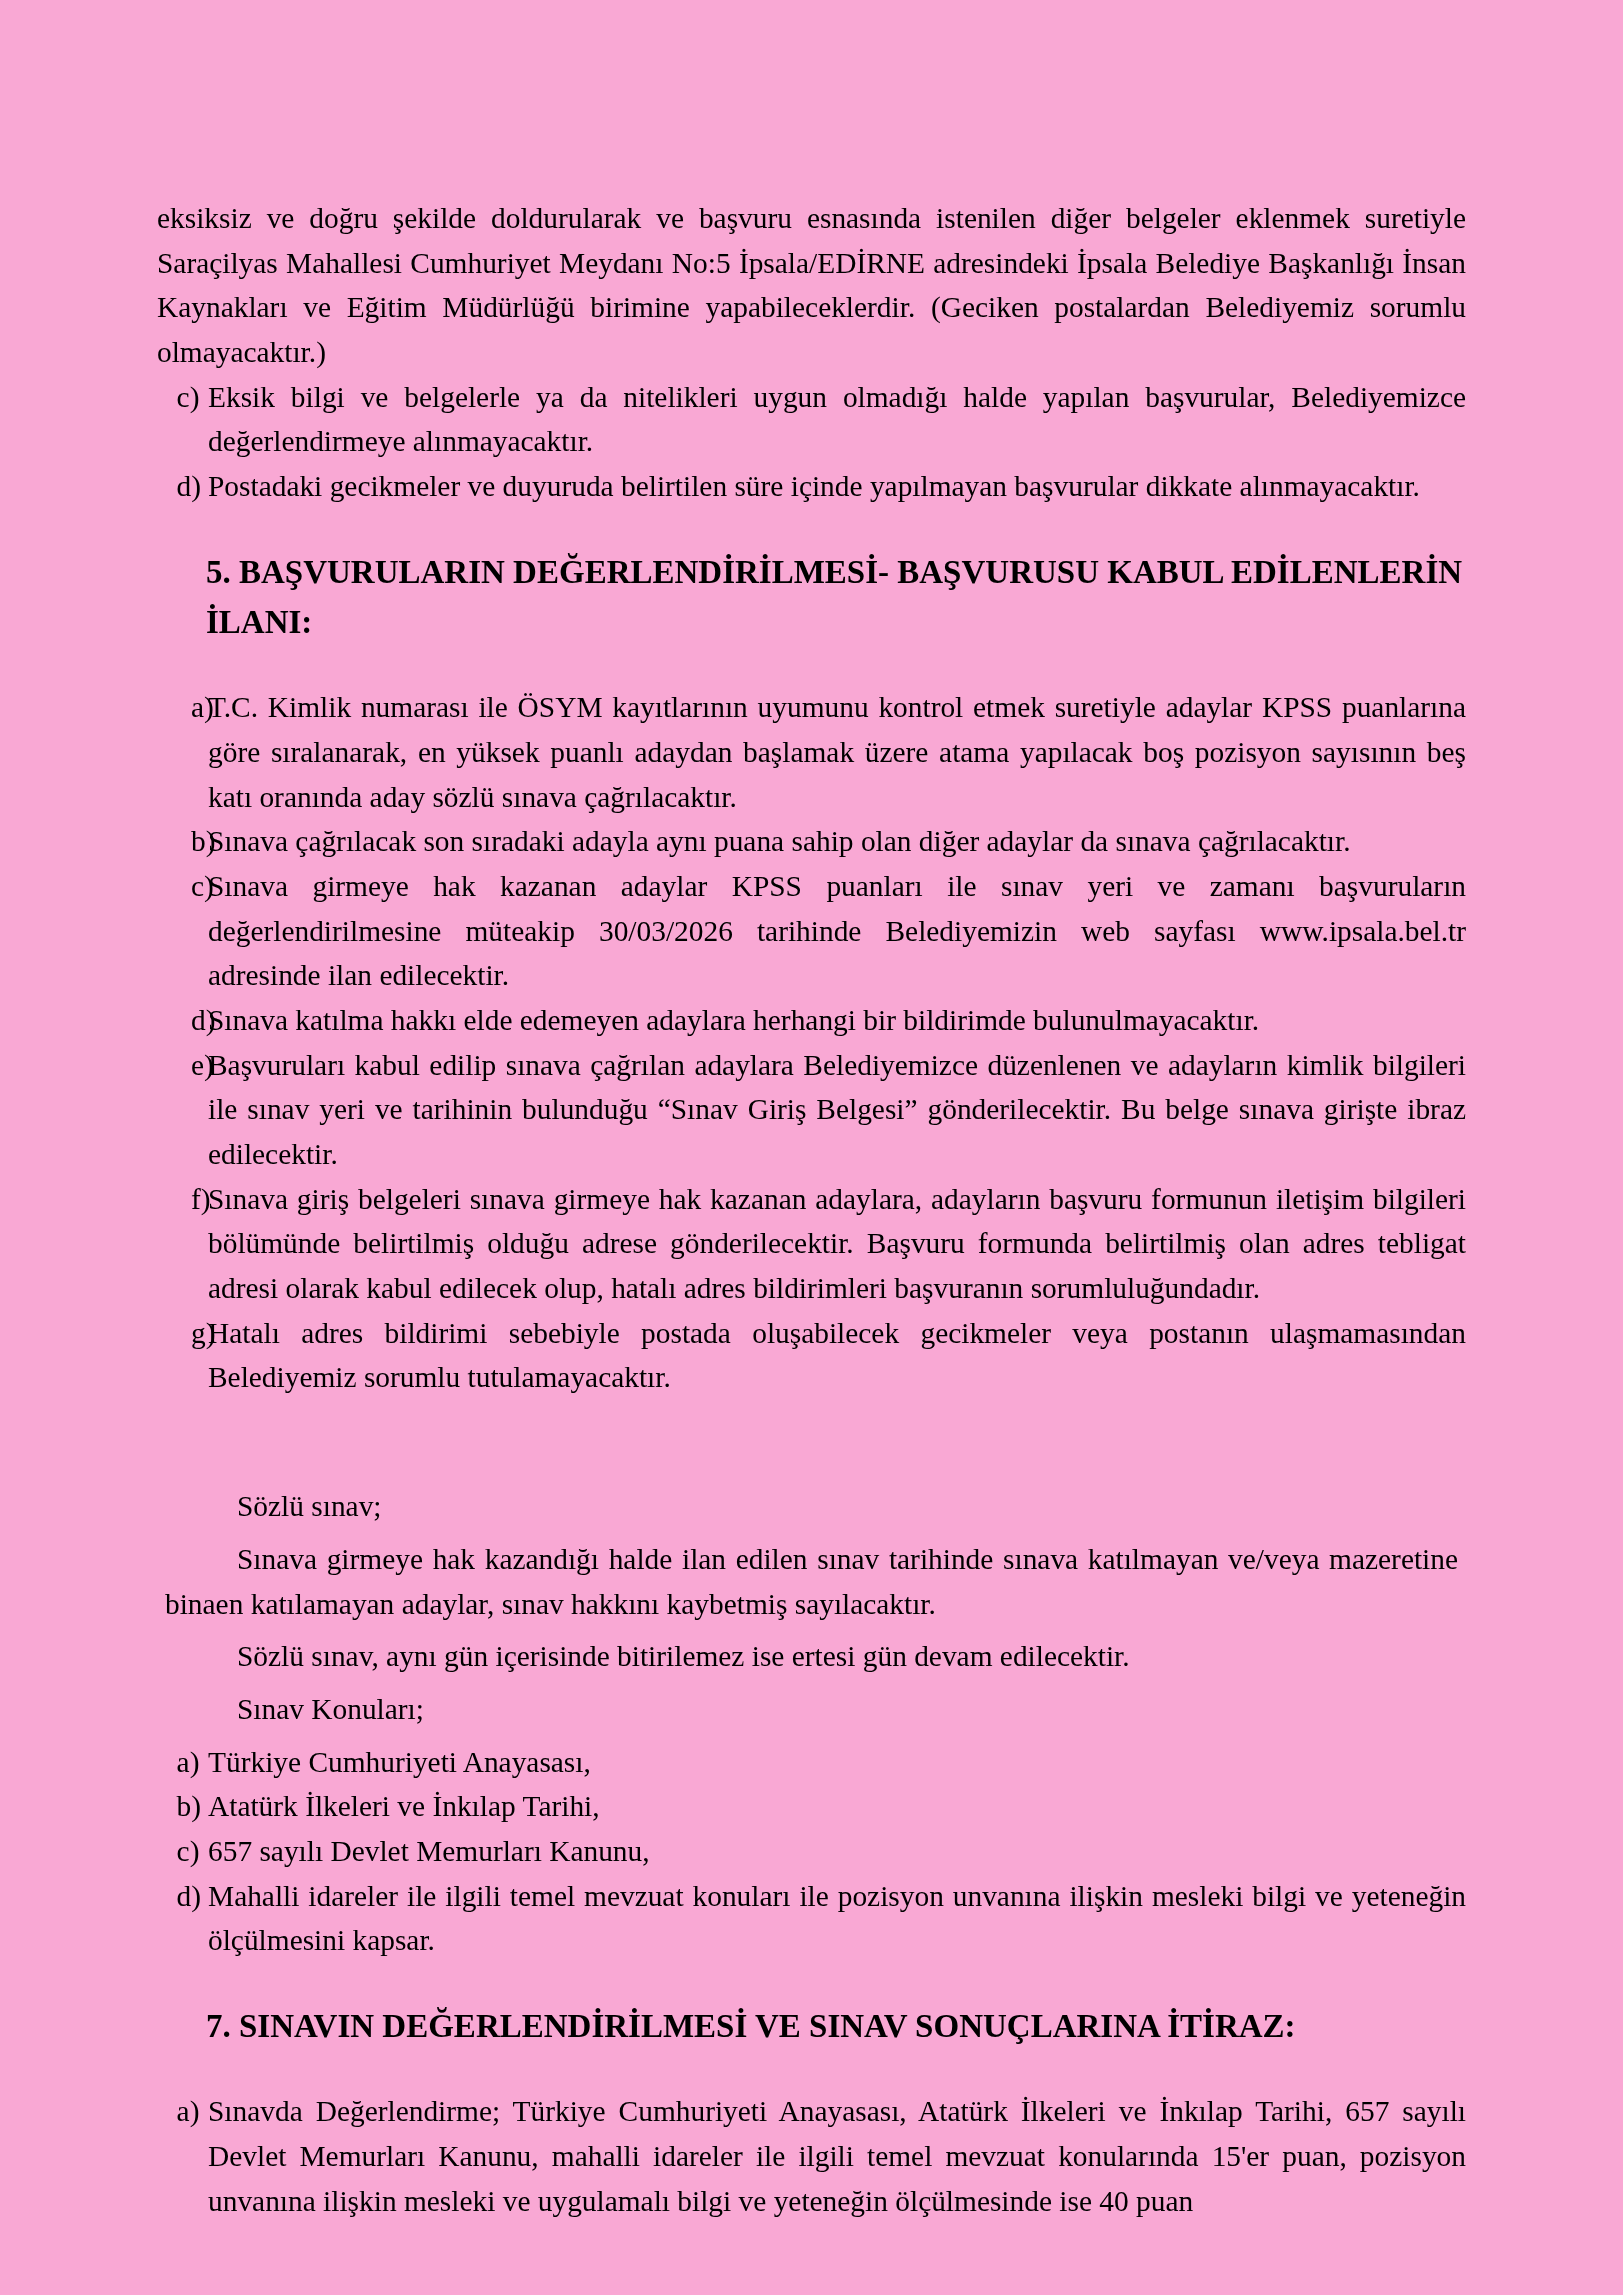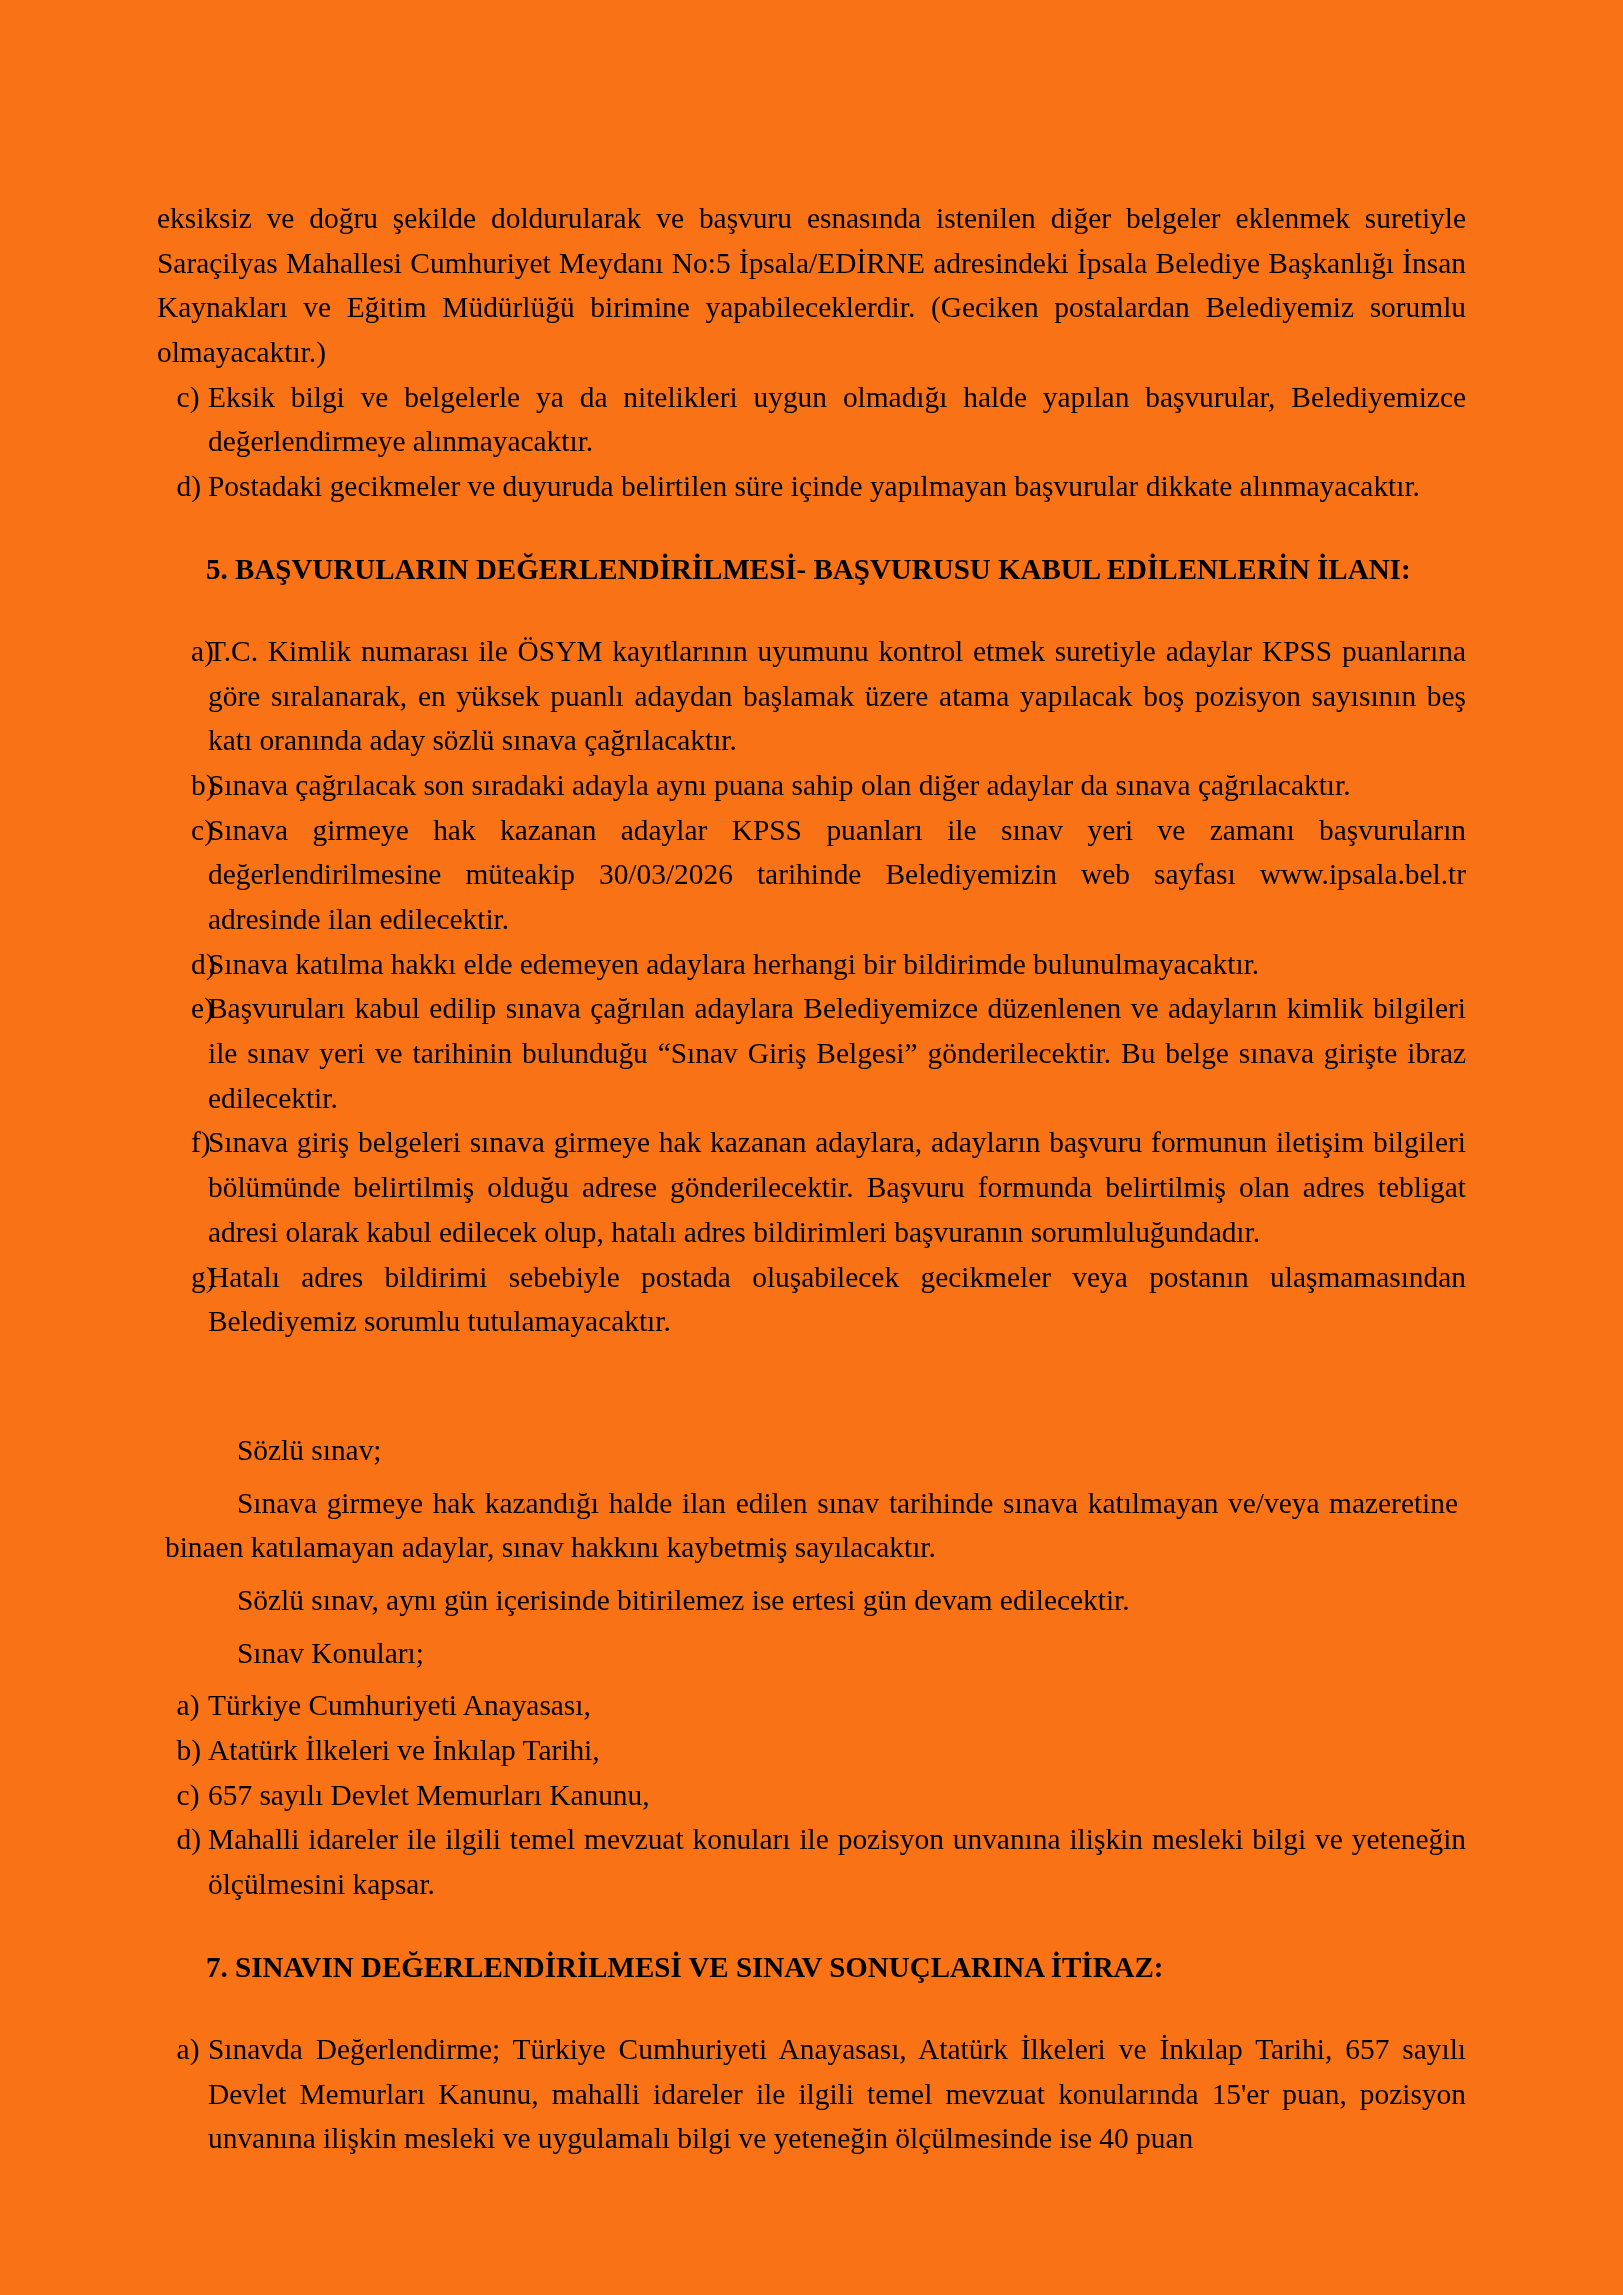--- a/index.html
+++ b/index.html
@@ -8,21 +8,21 @@
     background: #ffffff;
   }
   body {
     font-family: "Liberation Serif", "DejaVu Serif", serif;
     color: #000000;
   }
   .page {
     position: relative;
     width: 1623px;
     height: 2295px;
-    background: #f97316;
+    background: #f9a8d4;
     box-sizing: border-box;
     padding: 196px 157px 0 157px;
     overflow: hidden;
   }
   .doc-body {
     width: 1309px;
     font-size: 29.4px;
     line-height: 1.52;
   }
 
@@ -32,21 +32,21 @@
     text-align: justify;
     text-justify: inter-word;
   }
   .para-cont {
     margin: 0;
   }
 
   
   .section-heading {
     font-weight: bold;
-    font-size: 29px;
+    font-size: 33px;
     text-align: left;
     margin: 0;
     padding-left: 49px;
   }
   .gap-before-heading { height: 38px; }
   .gap-after-heading  { height: 38px; }
 
   
   ol.alpha {
     list-style: none;

